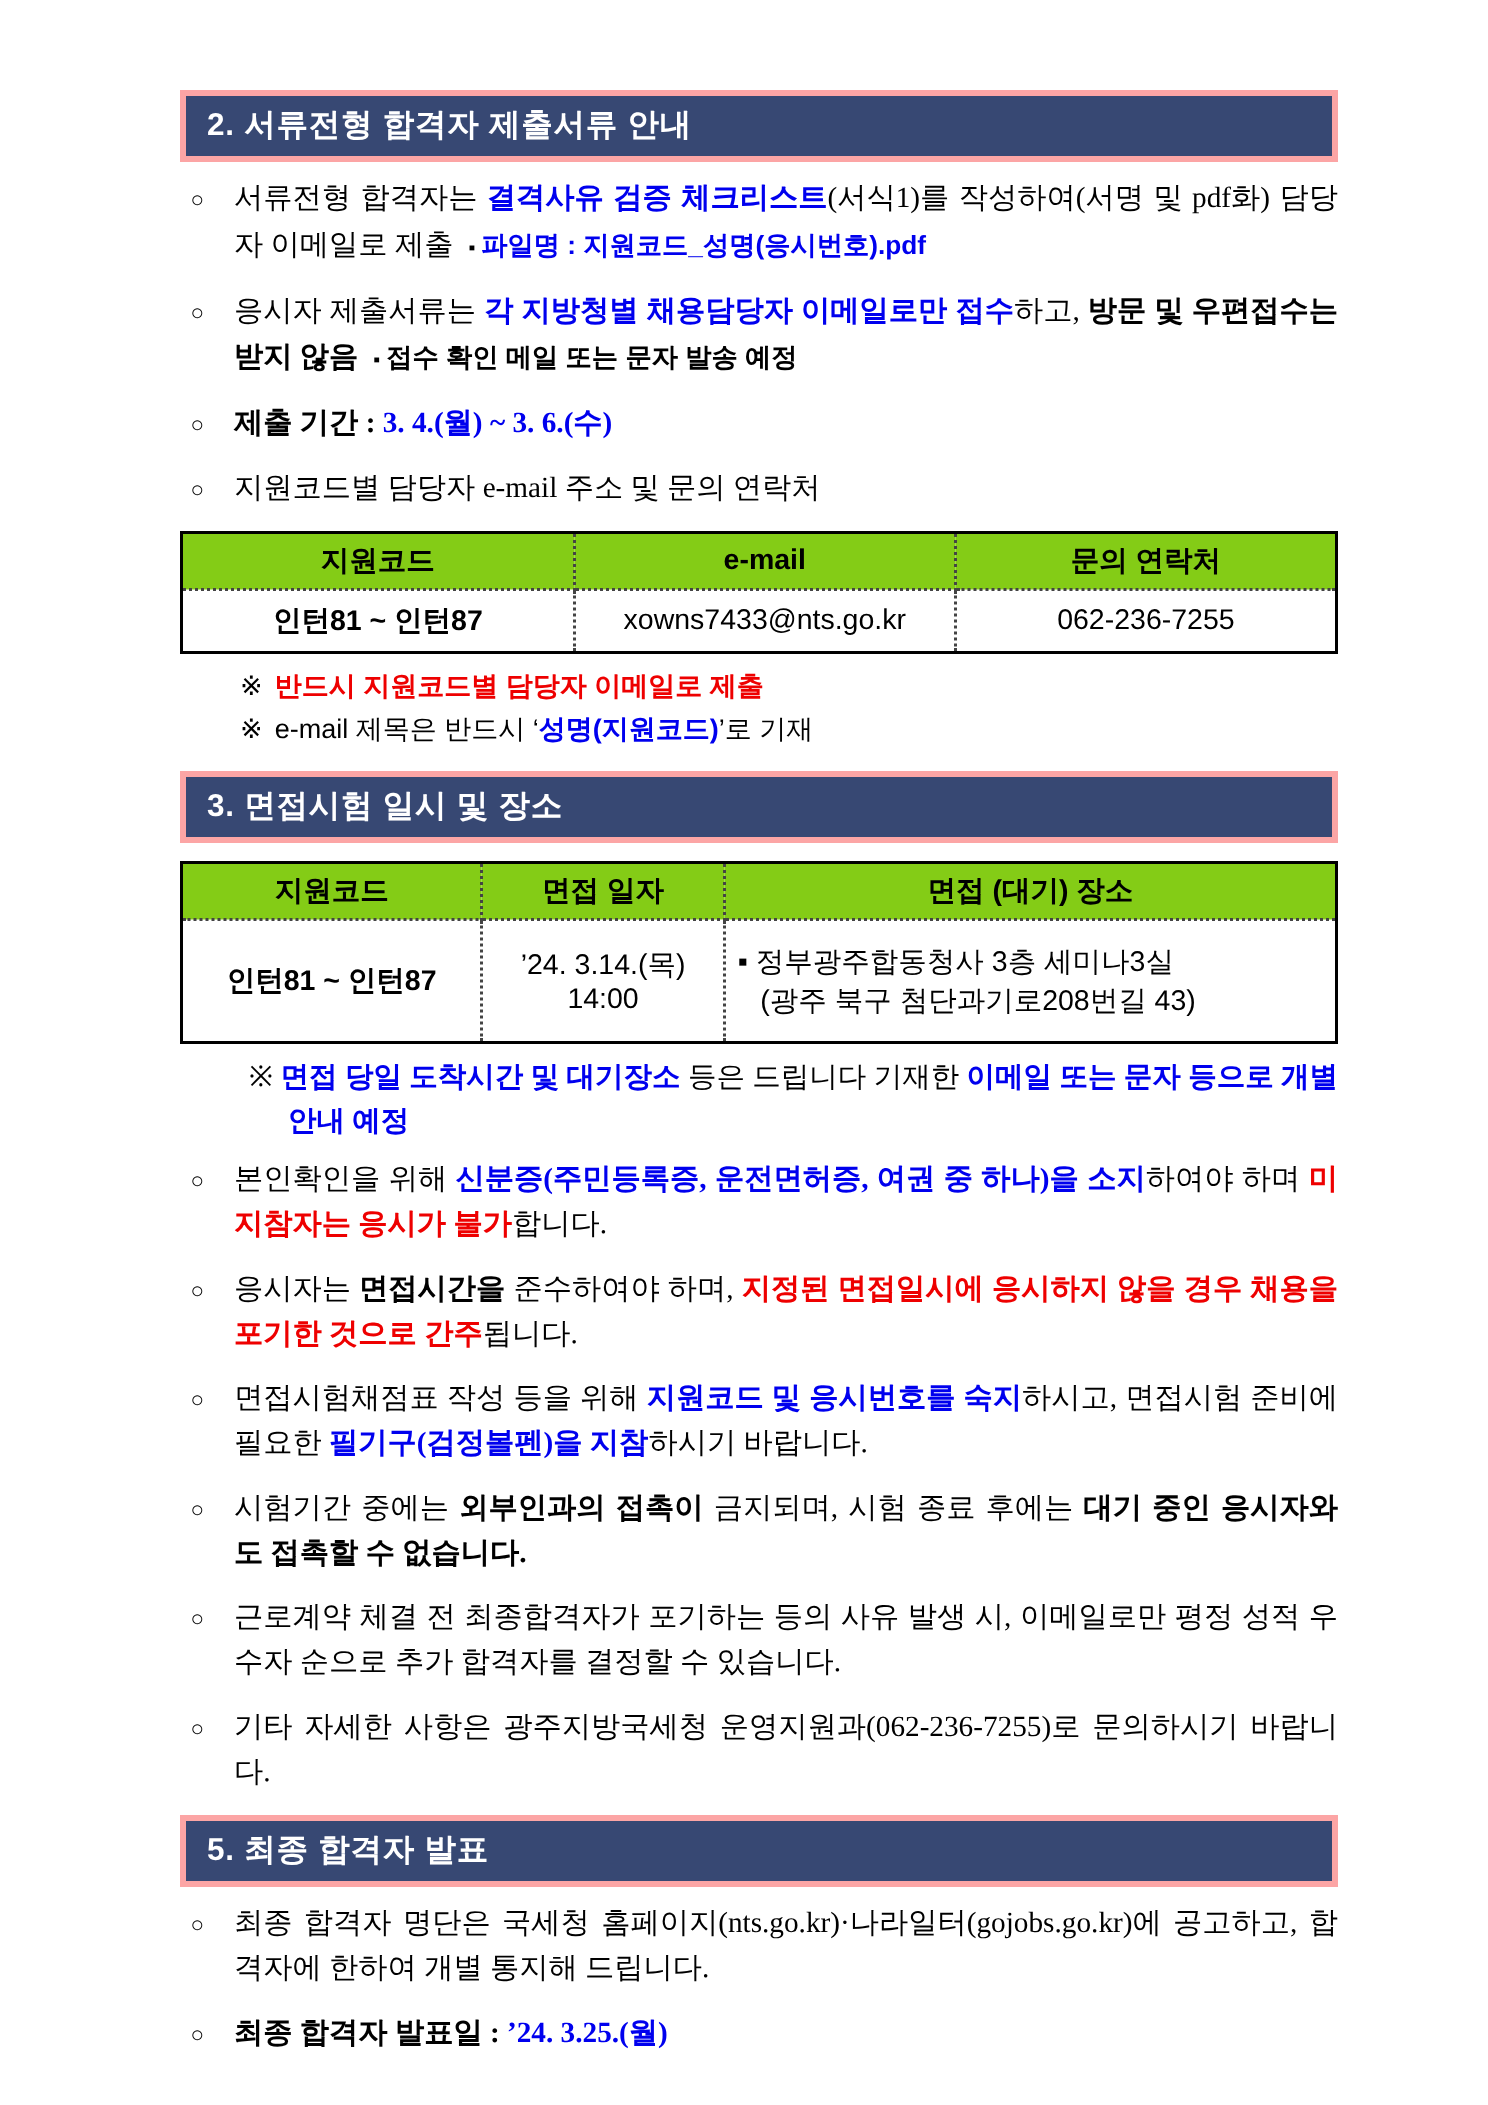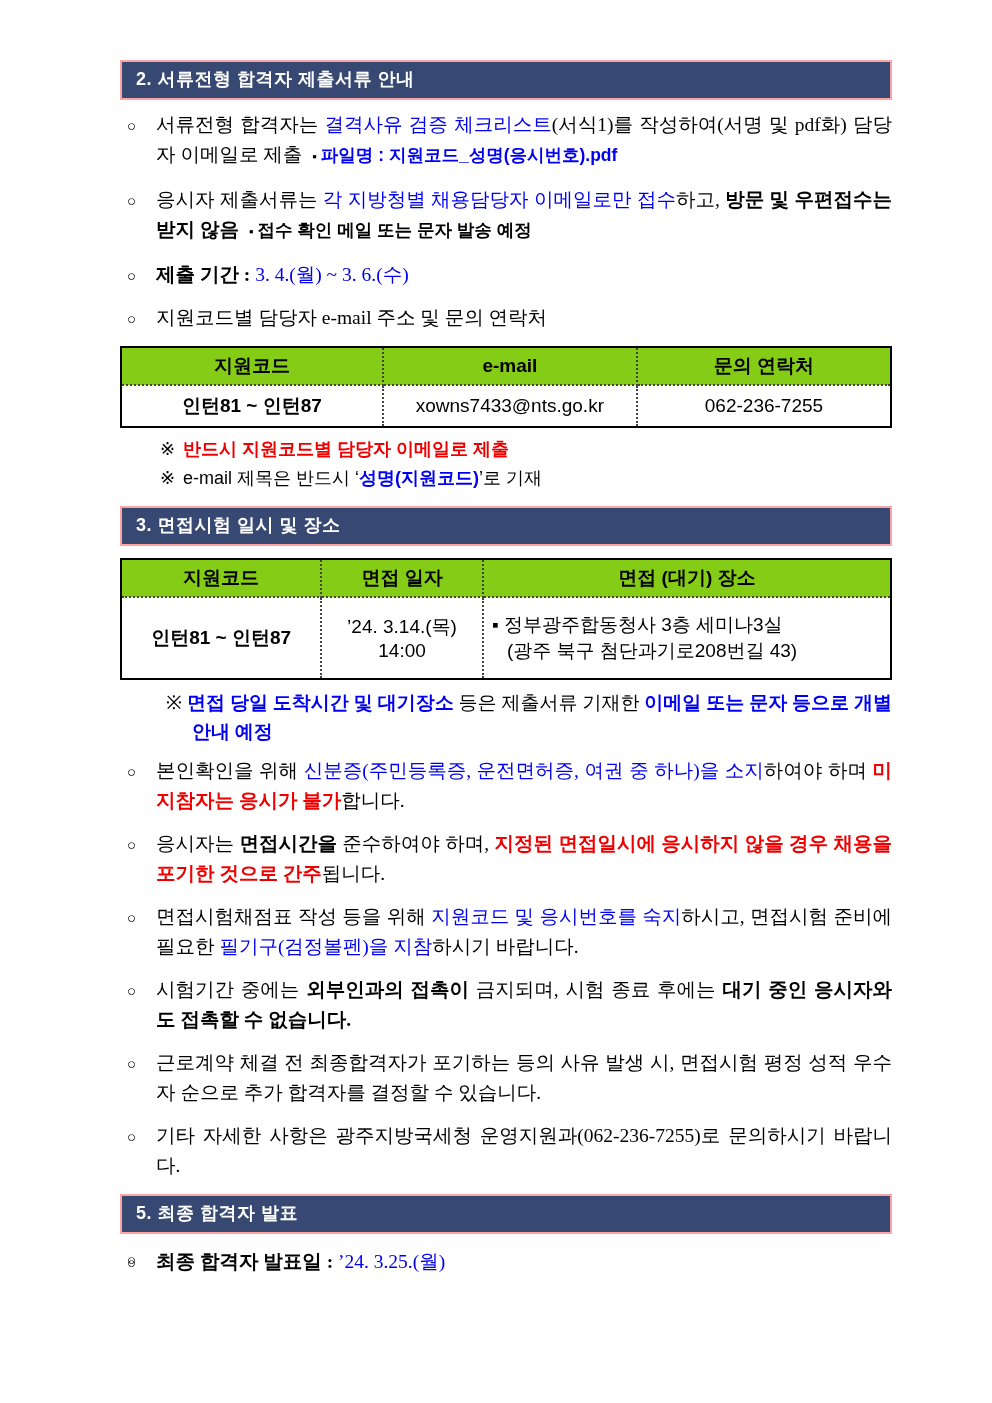--- a/index.html
+++ b/index.html
@@ -10,44 +10,44 @@
   }
   .page {
     box-sizing:border-box;
     width:992px; height:1403px;
     padding:60px 100px 30px 120px;
     overflow:hidden;
   }
   
   .sec-bar {
     background:#374873;
-    border:2px solid #fca5a5;
+    border:4px solid #fca5a5;
     color:#ffffff;
     font-family:"Liberation Sans","DejaVu Sans",sans-serif;
     font-weight:bold;
-    font-size:18px;
+    font-size:21px;
     letter-spacing:0.5px;
     padding:5px 14px 7px 14px;
     margin:0 0 10px 0;
   }
   .sec-bar.mt { margin-top:14px; }
   
   .bullet {
     position:relative;
     padding-left:36px;
     margin:9px 0 13px 0;
     font-size:19.5px;
     line-height:30px;
     text-align:justify;
   }
   .bullet .mk {
     position:absolute; left:7px; top:1px;
     font-size:15px;
   }
-  .bb { color:#0000ee; font-weight:normal; }         
+  .bb { color:#0000ee; font-weight:bold; }         
   .rb { color:#ee0000; font-weight:bold; }         
   .kb { font-weight:bold; }
   .sub { font-family:"Liberation Sans","DejaVu Sans",sans-serif; font-size:17.5px; white-space:nowrap;font-weight:bold; }
   .sub .sq { color:#000; margin:0 4px 0 10px; font-size:13px; }
   .sub-blue { color:#0000ee; }
   
   .note {
     padding-left:40px;
     font-family:"Liberation Sans","DejaVu Sans",sans-serif;
     font-size:18px;
@@ -169,53 +169,53 @@
         <span>▪</span>
         <span>정부광주합동청사 3층 세미나3실</span>
         <span class="place-line2">(광주 북구 첨단과기로208번길 43)</span>
       </td>
     </tr>
   </tbody>
     </table>
 
   <p class="note-big">
     <span class="blk">※</span>
-    <span class="bg">면접 당일 도착시간 및 대기장소</span><span class="blk"> 등은 제출서류 기재한 </span><span class="bg">이메일 또는 문자 등으로 개별 안내 예정</span>
+    <span class="bg">면접 당일 도착시간 및 대기장소</span><span class="blk"> 등은 드립니다 기재한 </span><span class="bg">이메일 또는 문자 등으로 개별 안내 예정</span>
   </p>
 
 
   <p class="bullet">
     <span class="mk">○</span><span>본인확인을 위해 </span><span class="bb">신분증(주민등록증, 운전면허증, 여권 중 하나)을 소지</span><span>하여야 하며 </span><span class="rb">미지참자는 응시가 불가</span><span>합니다.</span>
   </p>
 
   <p class="bullet">
     <span class="mk">○</span><span>응시자는 </span><span class="kb">면접시간을</span><span> 준수하여야 하며, </span><span class="rb">지정된 면접일시에 응시하지 않을 경우 채용을 포기한 것으로 간주</span><span>됩니다.</span>
   </p>
 
   <p class="bullet">
     <span class="mk">○</span><span>면접시험채점표 작성 등을 위해 </span><span class="bb">지원코드 및 응시번호를 숙지</span><span>하시고, 면접시험 준비에 필요한 </span><span class="bb">필기구(검정볼펜)을 지참</span><span>하시기 바랍니다.</span>
   </p>
 
   <p class="bullet">
     <span class="mk">○</span><span>시험기간 중에는 </span><span class="kb">외부인과의 접촉이</span><span> 금지되며, 시험 종료 후에는 </span><span class="kb">대기 중인 응시자와도 접촉할 수 없습니다.</span>
   </p>
 
   <p class="bullet">
-    <span class="mk">○</span><span>근로계약 체결 전 최종합격자가 포기하는 등의 사유 발생 시, 면접시험 평정 성적 우수자 순으로 추가 합격자를 결정할 수 있습니다.</span>
+    <span class="mk">○</span><span>근로계약 체결 전 최종합격자가 포기하는 등의 사유 발생 시, 이메일로만 평정 성적 우수자 순으로 추가 합격자를 결정할 수 있습니다.</span>
   </p>
 
   <p class="bullet">
     <span class="mk">○</span><span>기타 자세한 사항은 광주지방국세청 운영지원과(062-236-7255)로 문의하시기 바랍니다.</span>
   </p>
 
   <div class="sec-bar">
     <span>5. 최종 합격자 발표</span>
   </div>
 
   <p class="bullet">
-    <span class="mk">○</span>
+    <span class="mk">○</span><span>최종 합격자 명단은 국세청 홈페이지(nts.go.kr)·나라일터(gojobs.go.kr)에 공고하고, 합격자에 한하여 개별 통지해 드립니다.</span>
   </p>
 
   <p class="bullet" style="margin-bottom:2px;">
     <span class="mk">○</span><span class="kb">최종 합격자 발표일 : </span><span class="bb">’24. 3.25.(월)</span>
   </p>
 
 </div>
 
 </body></html>

